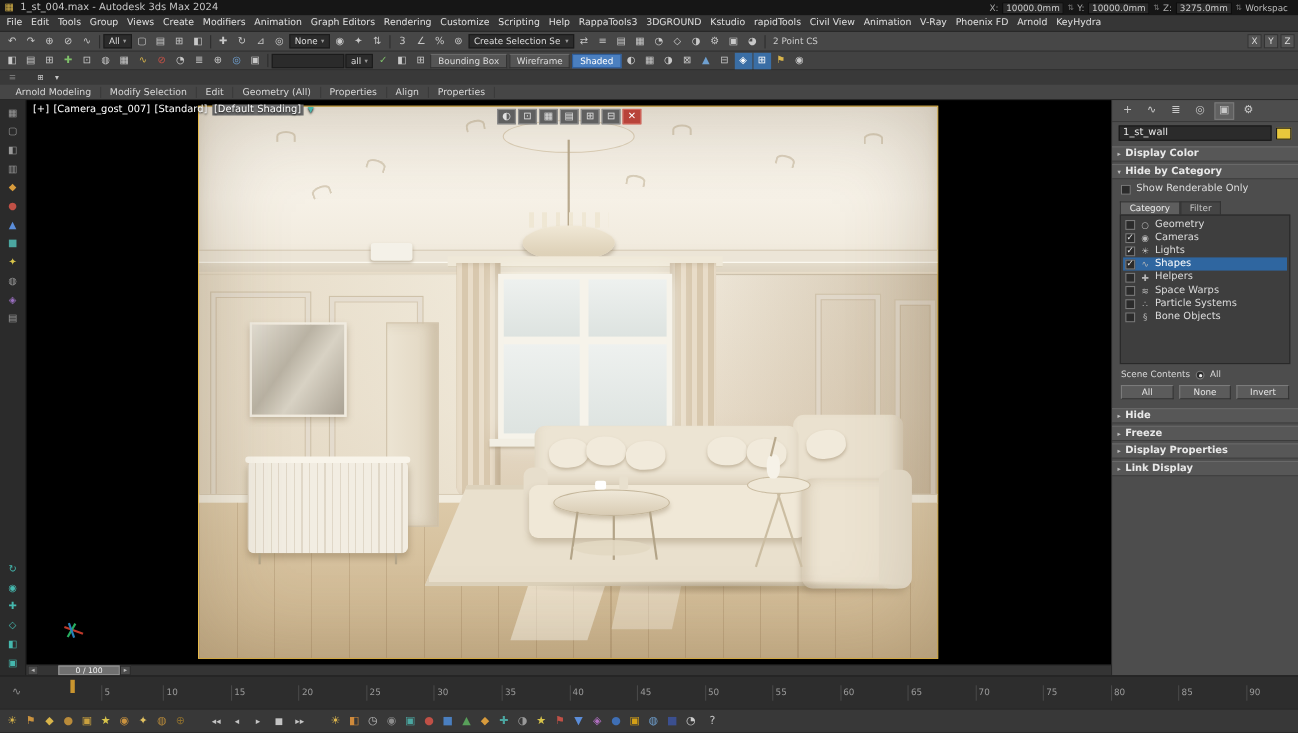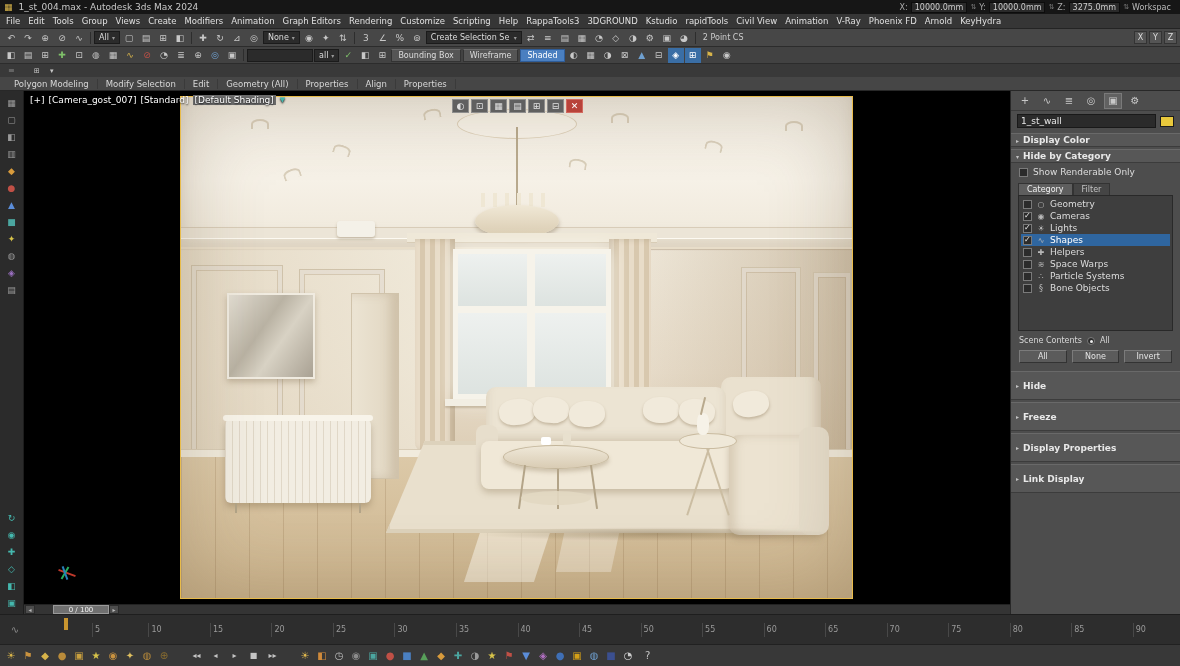--- a/index.html
+++ b/index.html
@@ -68,21 +68,21 @@
 .render::after{content:"";position:absolute;inset:0;box-shadow:inset 0 0 80px rgba(110,90,60,.3);pointer-events:none;}
 
 
 .right-panel{width:170px;flex:0 0 170px;background:#4d4d4d;border-left:1px solid #282828;display:flex;flex-direction:column;font-size:9px;}
 .cp-tabs{height:20px;flex:0 0 20px;display:flex;align-items:center;padding:0 5px;gap:4px;border-bottom:1px solid #3a3a3a;}
 .cp-tab{width:18px;height:16px;display:flex;align-items:center;justify-content:center;color:#c8c8c8;font-size:10px;}
 .cp-tab.active{background:#616161;border:1px solid #7a7a7a;}
 .name-row{display:flex;align-items:center;gap:4px;padding:3px 6px;}
 .name-input{flex:1;background:#2b2b2b;border:1px solid #191919;color:#e8e8e8;font-size:9px;height:14px;padding:0 3px;font-family:inherit;}
 .swatch{width:14px;height:11px;background:#e8c83c;border:1px solid #1c1c1c;flex:0 0 14px;}
-.rollout{height:29px;flex:0 0 14px;background:#575757;border-top:1px solid #696969;border-bottom:1px solid #3c3c3c;display:flex;align-items:center;gap:4px;padding:0 5px;font-weight:bold;color:#e8e8e8;font-size:9px;margin-top:2px;}
+.rollout{height:14px;flex:0 0 14px;background:#575757;border-top:1px solid #696969;border-bottom:1px solid #3c3c3c;display:flex;align-items:center;gap:4px;padding:0 5px;font-weight:bold;color:#e8e8e8;font-size:9px;margin-top:2px;}
 .rollout .arrow{font-size:6px;color:#c0c0c0;}
 .checkbox-row{display:flex;align-items:center;gap:5px;padding:4px 8px 2px;}
 .cb{width:9px;height:9px;background:#2b2b2b;border:1px solid #7a7a7a;position:relative;flex:0 0 9px;}
 .cb.checked::after{content:"✓";position:absolute;left:0;top:-2px;font-size:8px;color:#ececec;}
 .list-tabs{display:flex;padding:0 7px;margin-top:4px;}
 .list-tab{padding:1px 8px;font-size:8px;background:#454545;border:1px solid #333;border-bottom:none;color:#c4c4c4;}
 .list-tab.active{background:#5e5e5e;color:#f0f0f0;}
 .cat-list{margin:0 7px;background:#3e3e3e;border:1px solid #292929;height:136px;flex:0 0 136px;padding:2px;overflow:hidden;}
 .cat-row{display:flex;align-items:center;gap:4px;height:12px;padding:0 2px;color:#dcdcdc;}
 .cat-row.selected{background:#2f66a0;color:#fff;}
@@ -285,21 +285,21 @@
   <div class="ribbon-tabs">
     <span class="grip">≡</span>
     <span class="ribbon-extra">
 
     <span class="tbi">⊞</span>
         <span class="tbi">▾</span>
       </span>
   </div>
   <div class="ribbon-panels">
 
-  <span class="ribbon-panel">Polygon Modeling</span>
+  <span class="ribbon-panel">Arnold Modeling</span>
       <span class="ribbon-panel">Modify Selection</span>
       <span class="ribbon-panel">Edit</span>
       <span class="ribbon-panel">Geometry (All)</span>
       <span class="ribbon-panel">Properties</span>
       <span class="ribbon-panel">Align</span>
       <span class="ribbon-panel">Properties</span>
     </div>
 
   <div class="main">
 

